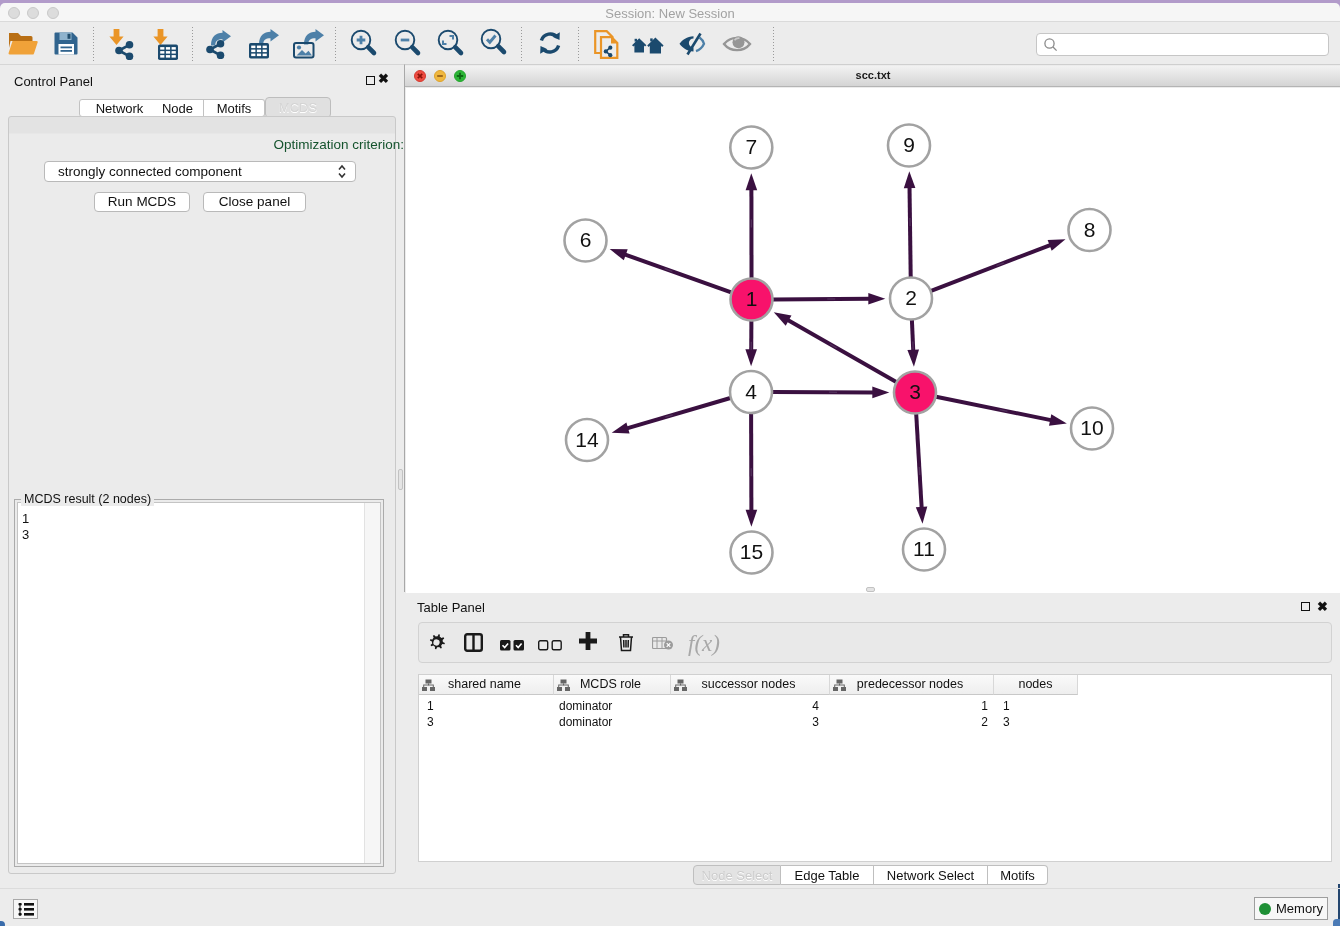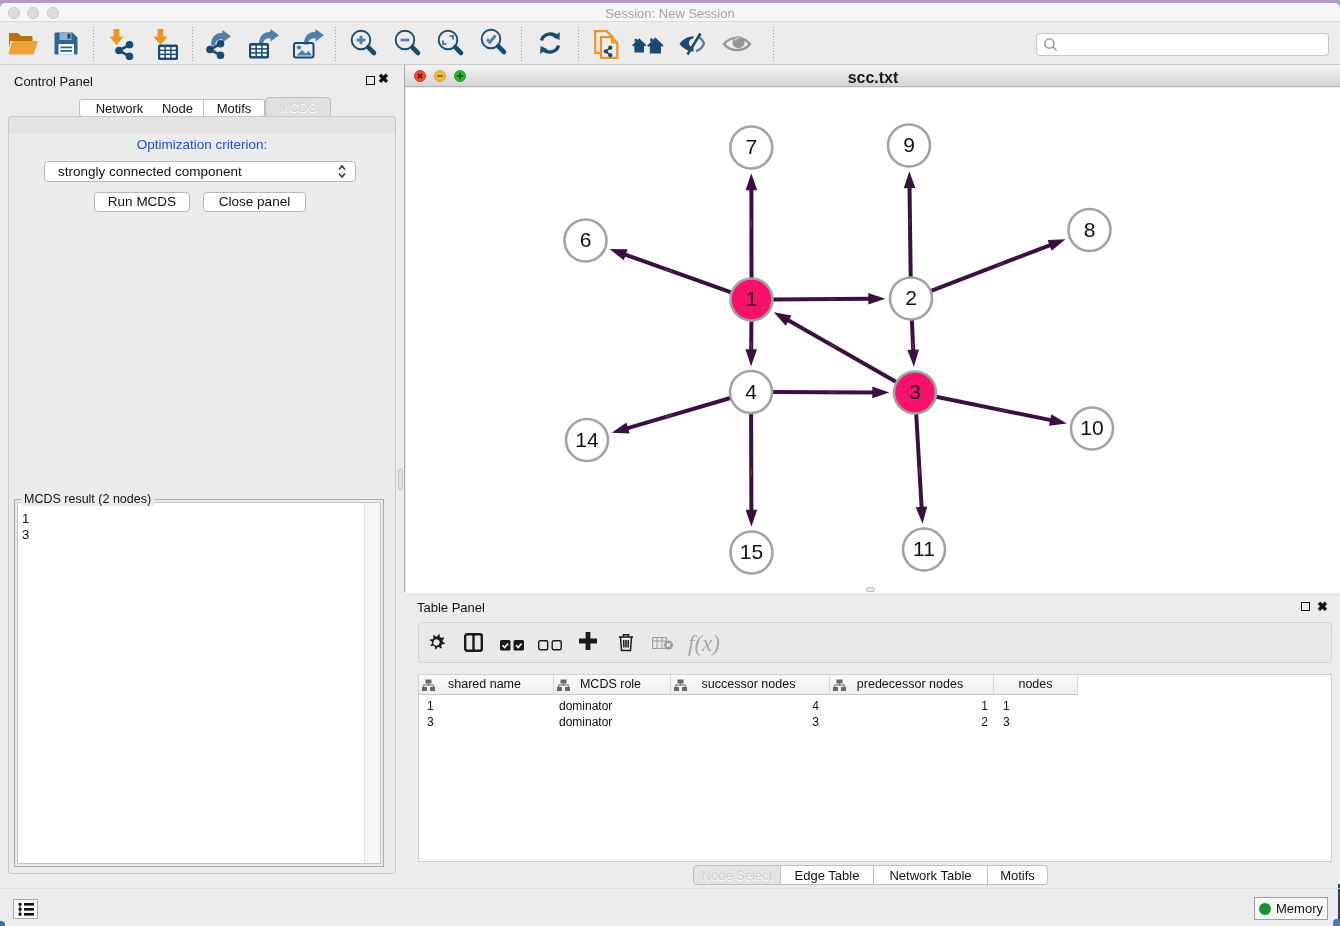--- a/index.html
+++ b/index.html
@@ -11,21 +11,21 @@
 .sep{position:absolute;top:27px;height:34px;width:1px;background-image:linear-gradient(#9a9a9a 33%, rgba(0,0,0,0) 0%);background-size:1px 3px}
 .ticon{position:absolute;top:29px}
 #search{left:1036px;top:33px;width:293px;height:23px;background:#fff;border:1px solid #c6c6c6;border-radius:4px}
 
 #cptitle{left:14px;top:74px;font-size:13px;color:#111}
 .floatbtn{position:absolute;width:9px;height:9px;border:1.5px solid #111}
 .closex{position:absolute;font-size:13px;font-weight:bold;color:#111;line-height:10px}
 .tab{position:absolute;top:99px;height:18px;background:#fff;border:1px solid #c2c2c2;border-left:none;font-size:13px;color:#111;text-align:center;line-height:17px}
 #tabmcds{left:265px;top:97px;width:66px;height:21px;background:#e0e0e0;border:1px solid #bdbdbd;border-radius:4px;color:#d4d4d4;text-shadow:0 1px 0 #fff;line-height:20px;position:absolute;font-size:13px;text-align:center}
 #cpane{left:8px;top:116px;width:388px;height:758px;background:linear-gradient(#e3e3e3 0px,#e3e3e3 16px,#ebebeb 17px);border:1px solid #c9c9c9;border-radius:3px}
-#optlabel{left:0px;top:137px;width:404px;text-align:center;font-size:13.5px;color:#1d4ed8}
+#optlabel{left:0px;top:137px;width:404px;text-align:right;font-size:13.5px;color:#14532d}
 #dropdown{left:44px;top:161px;width:312px;height:21px;background:#fff;border:1px solid #b9b9b9;border-radius:4px;font-size:13.5px;color:#111;line-height:19px;padding-left:13px}
 .btn{position:absolute;top:192px;height:20px;background:#fff;border:1px solid #b9b9b9;border-radius:4px;font-size:13.5px;color:#111;text-align:center;line-height:18px}
 #mcdsbox{left:14px;top:499px;width:370px;height:368px;border:1px solid #ababab}
 #mcdslabel{left:21px;top:492px;background:#ebebeb;padding:0 3px;font-size:12.5px;color:#111}
 #mcdswhite{left:17px;top:502px;width:364px;height:362px;background:#fff;border:1px solid #c4c4c4}
 #mcdstrack{left:364px;top:503px;width:16px;height:360px;background:#f6f6f6;border-left:1px solid #e2e2e2}
 
 #netwin{left:404px;top:64px;width:936px;height:528px;border-left:1px solid #a8a8a8;border-top:1px solid #cfcfcf}
 #nettitle{left:0;top:1px;width:935px;height:21px;background:linear-gradient(#f2f2f2,#d4d4d4);border-bottom:1px solid #b4b4b4}
 .mac{position:absolute;top:5px;width:12px;height:12px;border-radius:50%}
@@ -239,21 +239,21 @@
  <div class="mac" style="left:29px;background:#f0b73e;border:1px solid #dda32c">
       <svg width="10" height="10" viewBox="0 0 10 10" style="position:absolute">
         <line x1="2.2" y1="5" x2="7.8" y2="5" stroke="#96611a" stroke-width="1.8"></line>
       </svg>
     </div>
  <div class="mac" style="left:49px;background:#2cb536;border:1px solid #24a52e">
       <svg width="10" height="10" viewBox="0 0 10 10" style="position:absolute">
         <path d="M5 1.8 V8.2 M1.8 5 H8.2" stroke="#0d6814" stroke-width="1.8"></path>
       </svg>
     </div>
- <div class="abs" style="left:0;top:4px;width:936px;text-align:center;font-size:16px;font-weight:bold;color:#1a1a1a">scc.txt</div>
+ <div class="abs" style="left:0;top:4px;width:936px;text-align:center;font-size:11px;font-weight:bold;color:#1a1a1a">scc.txt</div>
  <div class="abs" id="netcanvas">
   <svg width="935" height="505" viewBox="0 0 935 505">
 <line x1="345.5" y1="190.0" x2="345.4" y2="100.2" stroke="#3a1040" stroke-width="4.0"></line>
 <polygon points="345.3,85.2 351.2,102.2 339.6,102.2" fill="#3a1040"></polygon>
 <line x1="325.2" y1="204.3" x2="217.8" y2="166.1" stroke="#3a1040" stroke-width="4.0"></line>
 <polygon points="203.7,161.1 221.7,161.3 217.8,172.3" fill="#3a1040"></polygon>
 <line x1="367.0" y1="211.4" x2="464.3" y2="210.8" stroke="#3a1040" stroke-width="4.0"></line>
 <polygon points="479.3,210.7 462.3,216.6 462.3,205.0" fill="#3a1040"></polygon>
 <line x1="345.4" y1="233.0" x2="345.2" y2="263.3" stroke="#3a1040" stroke-width="4.0"></line>
 <polygon points="345.1,278.3 339.4,261.3 351.0,261.3" fill="#3a1040"></polygon>
@@ -413,21 +413,21 @@
   <div class="td" style="left:411px;top:23px;width:158px;text-align:right">1</div>
   <div class="td" style="left:584px;top:23px">1</div>
   <div class="td" style="left:8px;top:39px">3</div>
   <div class="td" style="left:140px;top:39px">dominator</div>
   <div class="td" style="left:252px;top:39px;width:148px;text-align:right">3</div>
   <div class="td" style="left:411px;top:39px;width:158px;text-align:right">2</div>
   <div class="td" style="left:584px;top:39px">3</div>
  </div>
  <div class="btab" style="left:289px;width:88px;background:#e3e3e3;color:#ccc;text-shadow:0 1px 0 #fff;border-left:1px solid #bfbfbf;border-radius:4px 0 0 4px">Node Select</div>
  <div class="btab" style="left:377px;width:93px">Edge Table</div>
- <div class="btab" style="left:470px;width:114px">Network Table</div>
+ <div class="btab" style="left:470px;width:114px">Network Select</div>
  <div class="btab" style="left:584px;width:60px;border-radius:0 4px 4px 0">Motifs</div>
 </div>
 <div class="abs" style="left:398px;top:469px;width:5px;height:21px;background:#e4e4e4;border:1px solid #c2c2c2;border-radius:2px"></div>
 <div class="abs" style="left:866px;top:587px;width:9px;height:5px;background:#e4e4e4;border:1px solid #c2c2c2;border-radius:2px"></div>
 
 <div class="abs" style="left:1338px;top:884px;width:2px;height:42px;background:#24466f"></div>
 <div class="abs" style="left:1333px;top:919px;width:7px;height:7px;border-radius:50% 0 0 0;background:#4a7ab5"></div>
 <div class="abs" style="left:-3px;top:921px;width:8px;height:8px;border-radius:50%;background:#3a6cab"></div>
 <div class="abs" id="statusline"></div>
 <div class="abs" id="listbtn">

